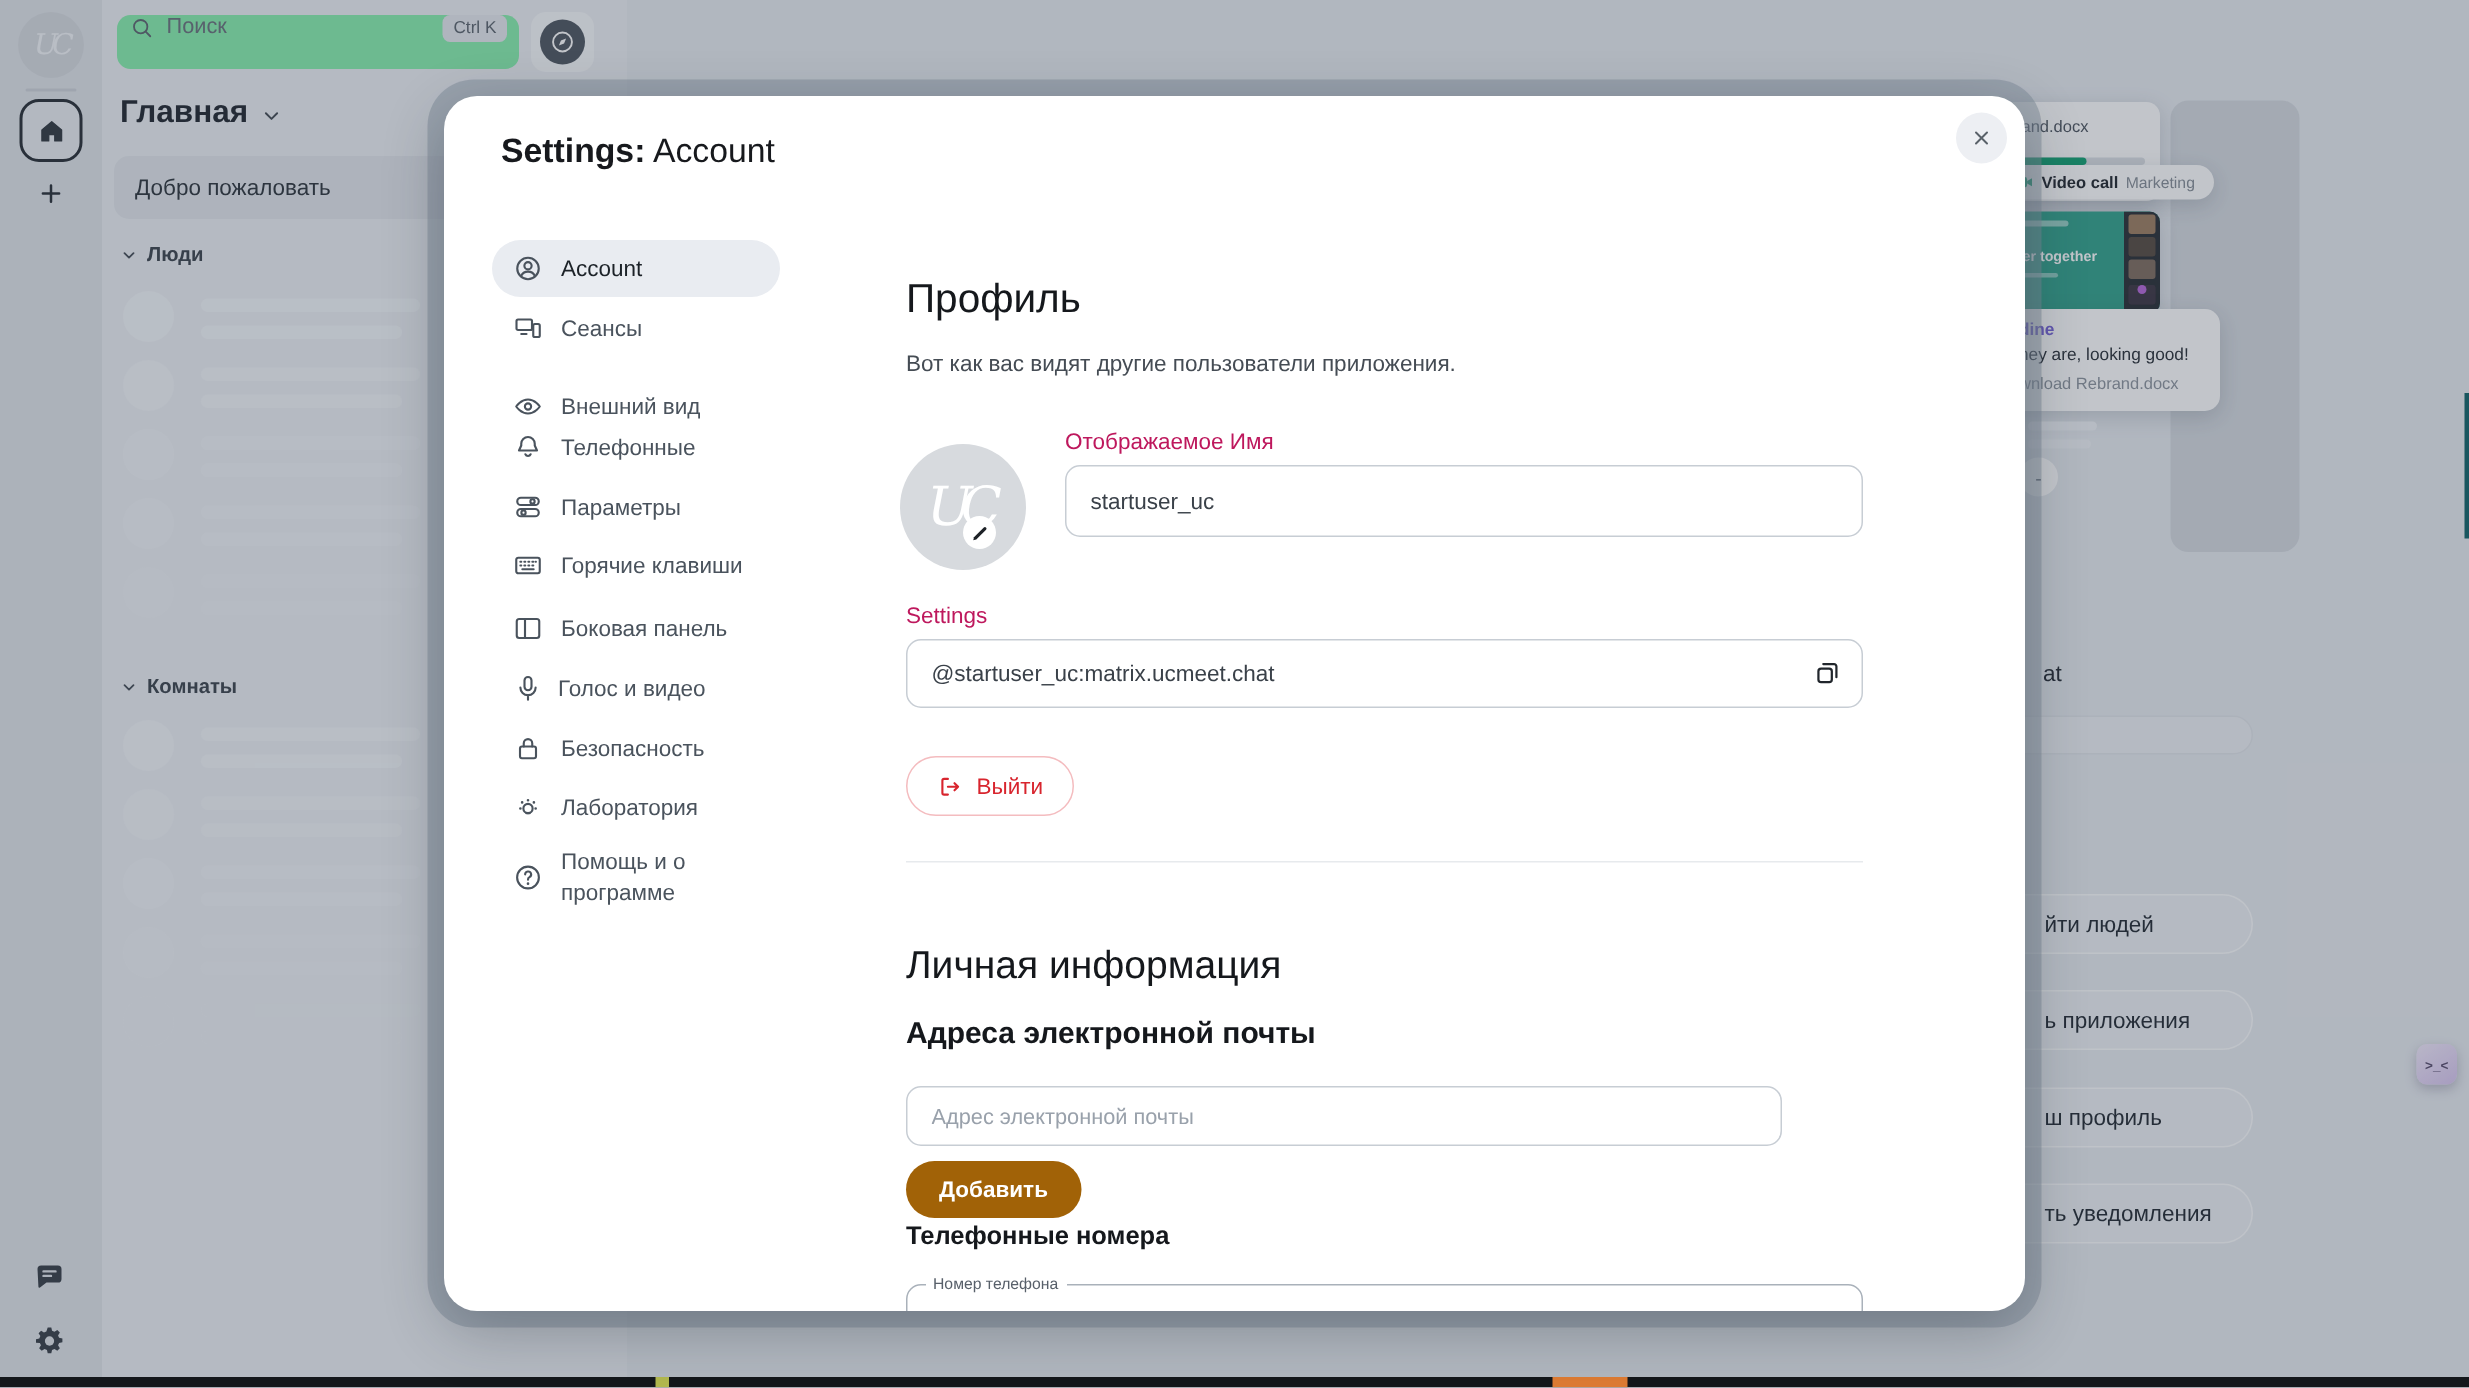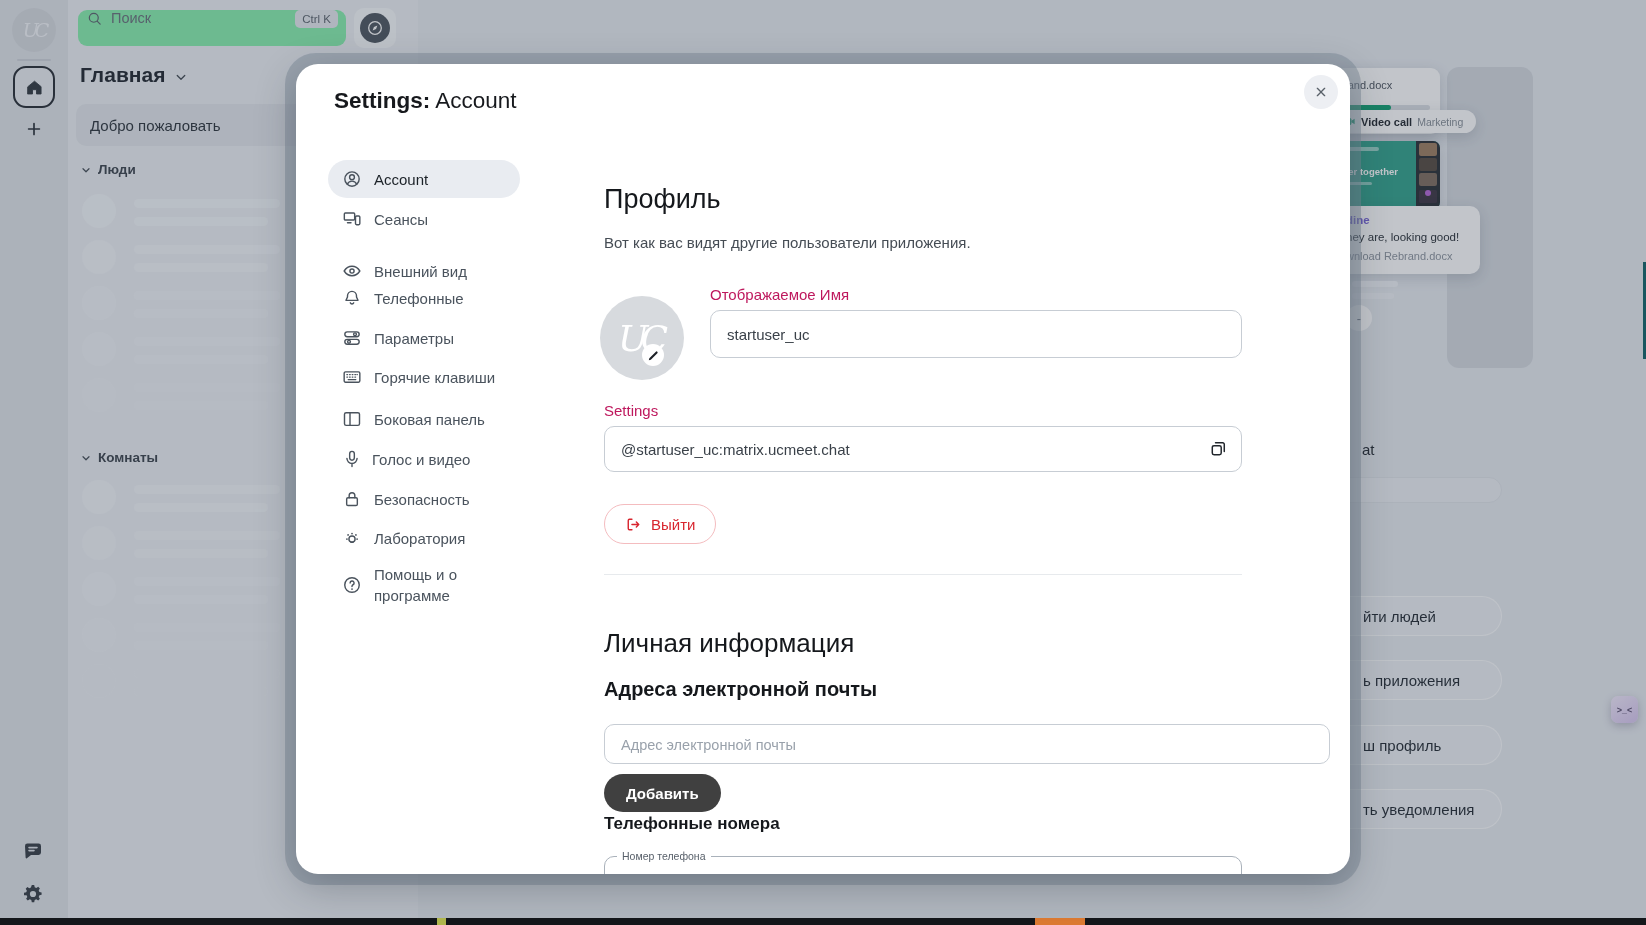--- a/index.html
+++ b/index.html
@@ -115,24 +115,24 @@
   .t-input input{width:100%;height:100%;border:none;outline:none;background:transparent;
     padding:0 44px 0 16px;font-size:15px;color:#3a4149;font-family:"Liberation Sans",sans-serif;border-radius:10px;}
   .copy-btn{position:absolute;right:11px;top:11px;width:22px;height:22px;color:#21262c;cursor:pointer;}
   .signout-btn{position:absolute;left:0;top:440px;height:40px;padding:0 20px;border-radius:20px;
     border:1.5px solid #f4bcbf;background:#fff;display:flex;align-items:center;gap:9px;
     font-size:15px;color:#d8252e;cursor:pointer;}
   .signout-btn .so-icon{color:#d8252e;}
   .divider{position:absolute;left:0;top:510px;width:638px;height:1px;background:#e7eaed;}
   .pi-heading{position:absolute;left:0;top:564px;font-size:26px;color:#15181c;}
   .em-heading{position:absolute;left:0;top:614px;font-size:20px;font-weight:700;color:#15181c;}
-  .email-wrap{left:0;top:660px;width:726px;height:40px;}
+  .email-wrap{left:0;top:660px;width:584px;height:40px;}
   .email-wrap input{padding:0 16px;}
   .email-wrap input::placeholder{color:#99a1ab;font-size:14.5px;}
-  .add-btn{position:absolute;left:0;top:710px;height:38px;padding:0 22px;border-radius:19px;background:#404040;
+  .add-btn{position:absolute;left:0;top:710px;height:38px;padding:0 22px;border-radius:19px;background:#a16207;
     color:#fff;font-size:15px;font-weight:700;display:flex;align-items:center;border:none;cursor:pointer;
     font-family:"Liberation Sans",sans-serif;justify-content:center;}
   .ph-heading{position:absolute;left:0;top:750px;font-size:17px;font-weight:700;color:#15181c;}
   .ph-fieldset{position:absolute;left:0;top:786px;width:638px;height:44px;border:1px solid #a9b1ba;
     border-radius:10px;margin:0;padding:0;}
   .ph-fieldset legend{margin-left:12px;padding:0 5px;font-size:10.5px;color:#58606a;}
 </style>
 </head>
 <body>
 

